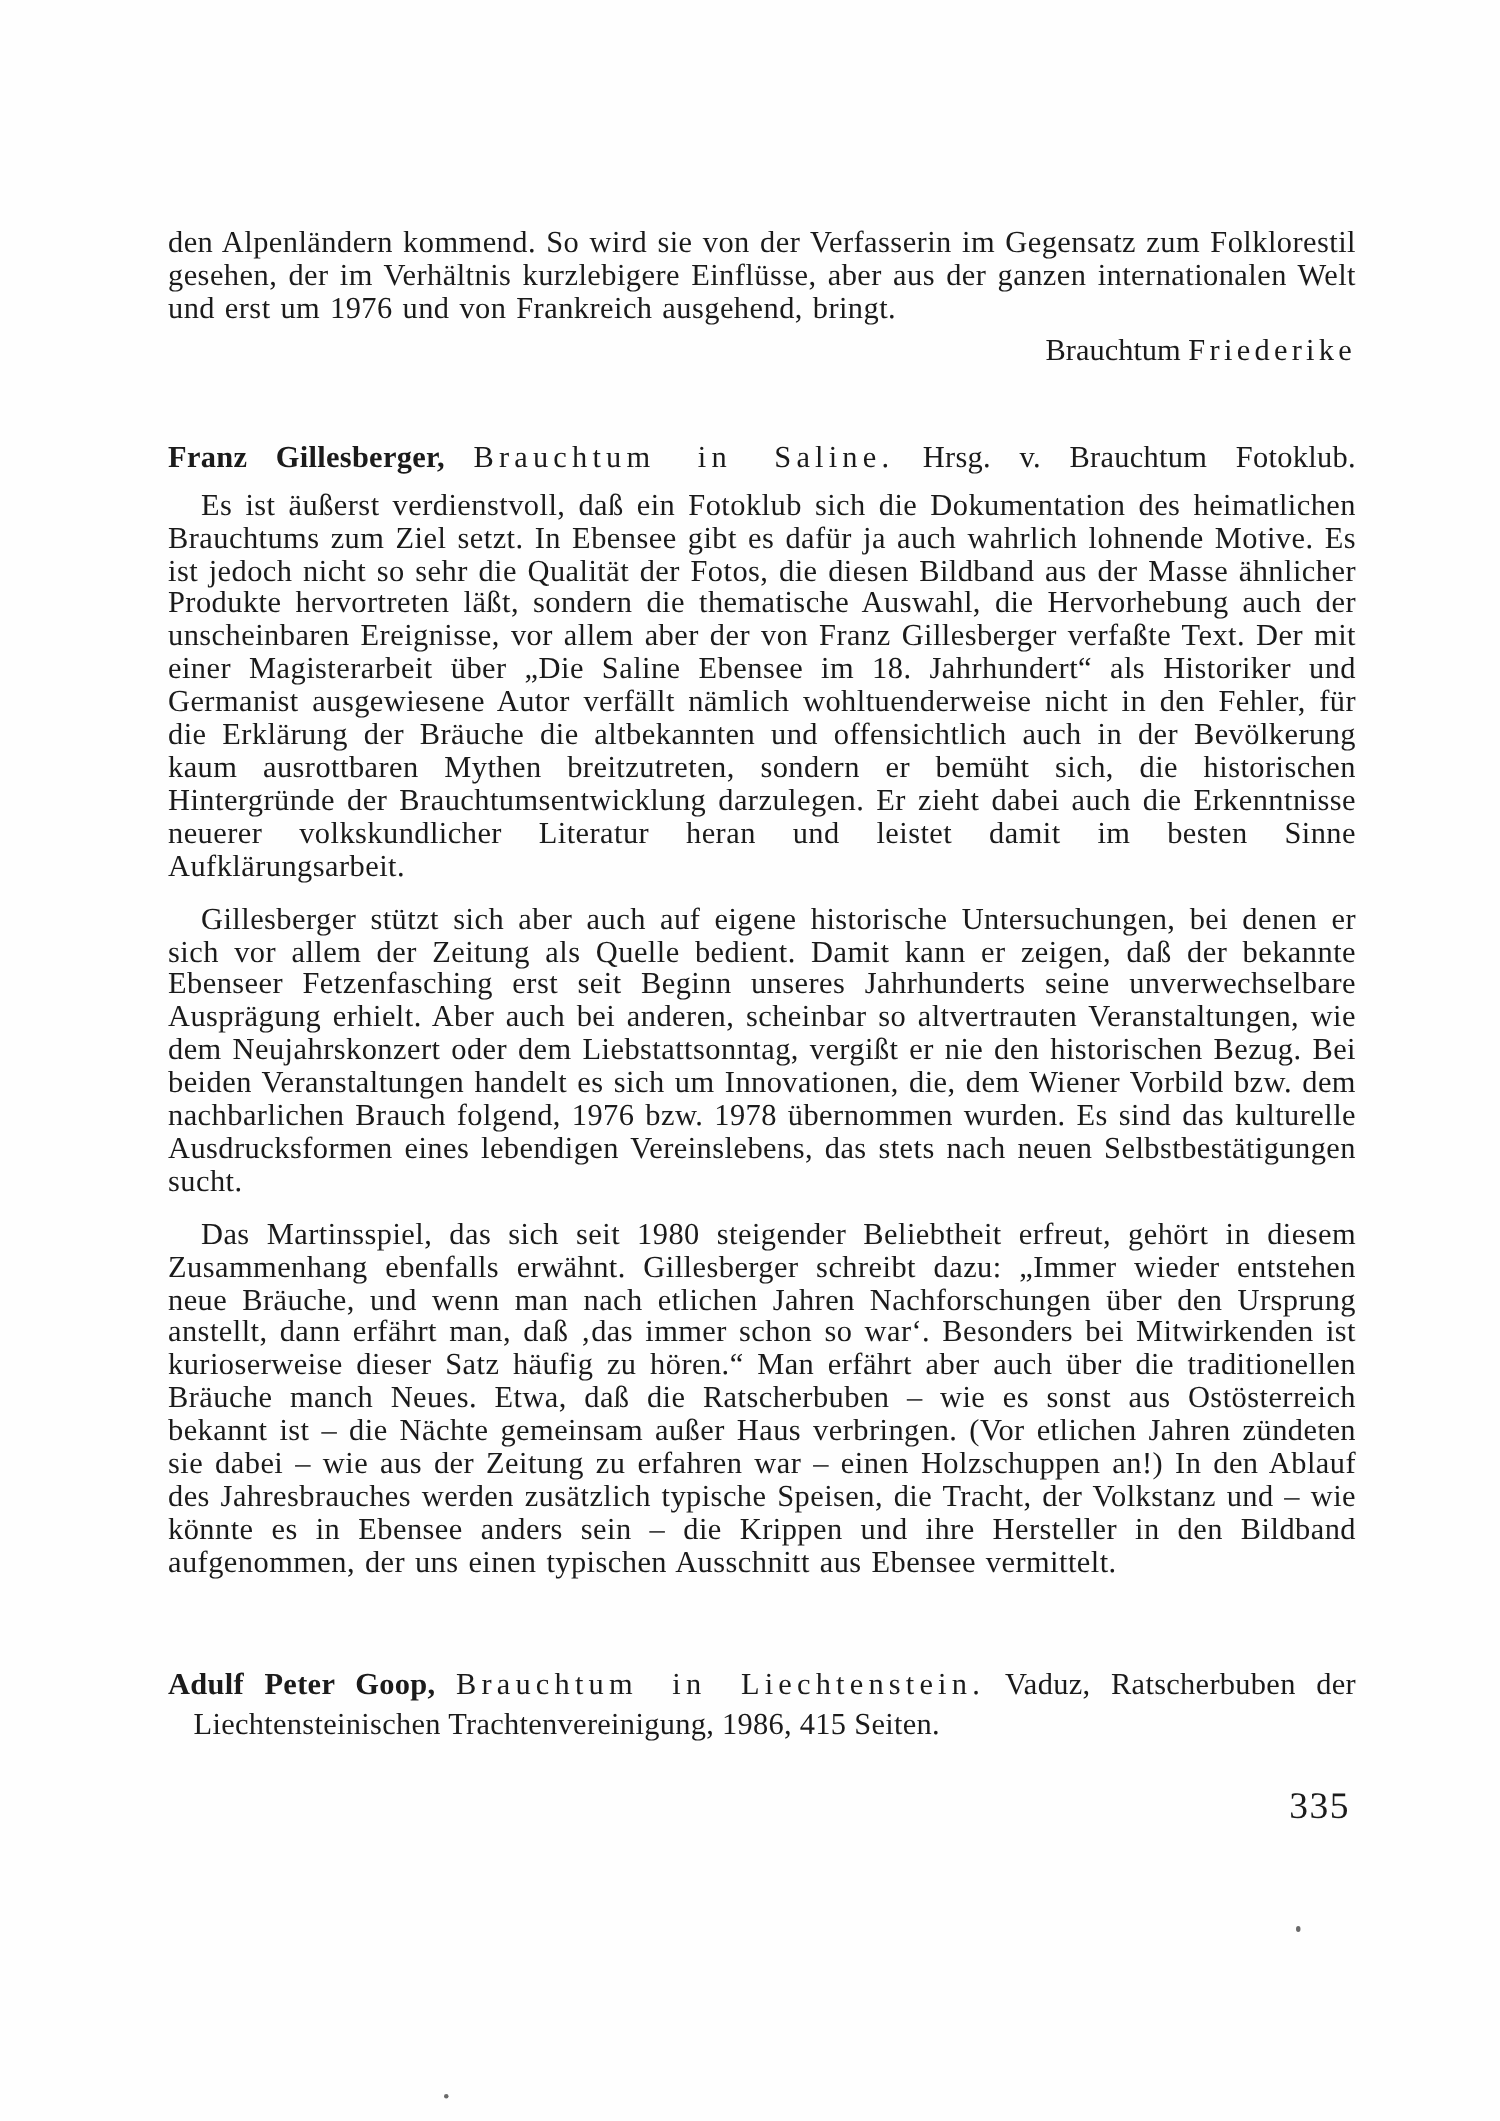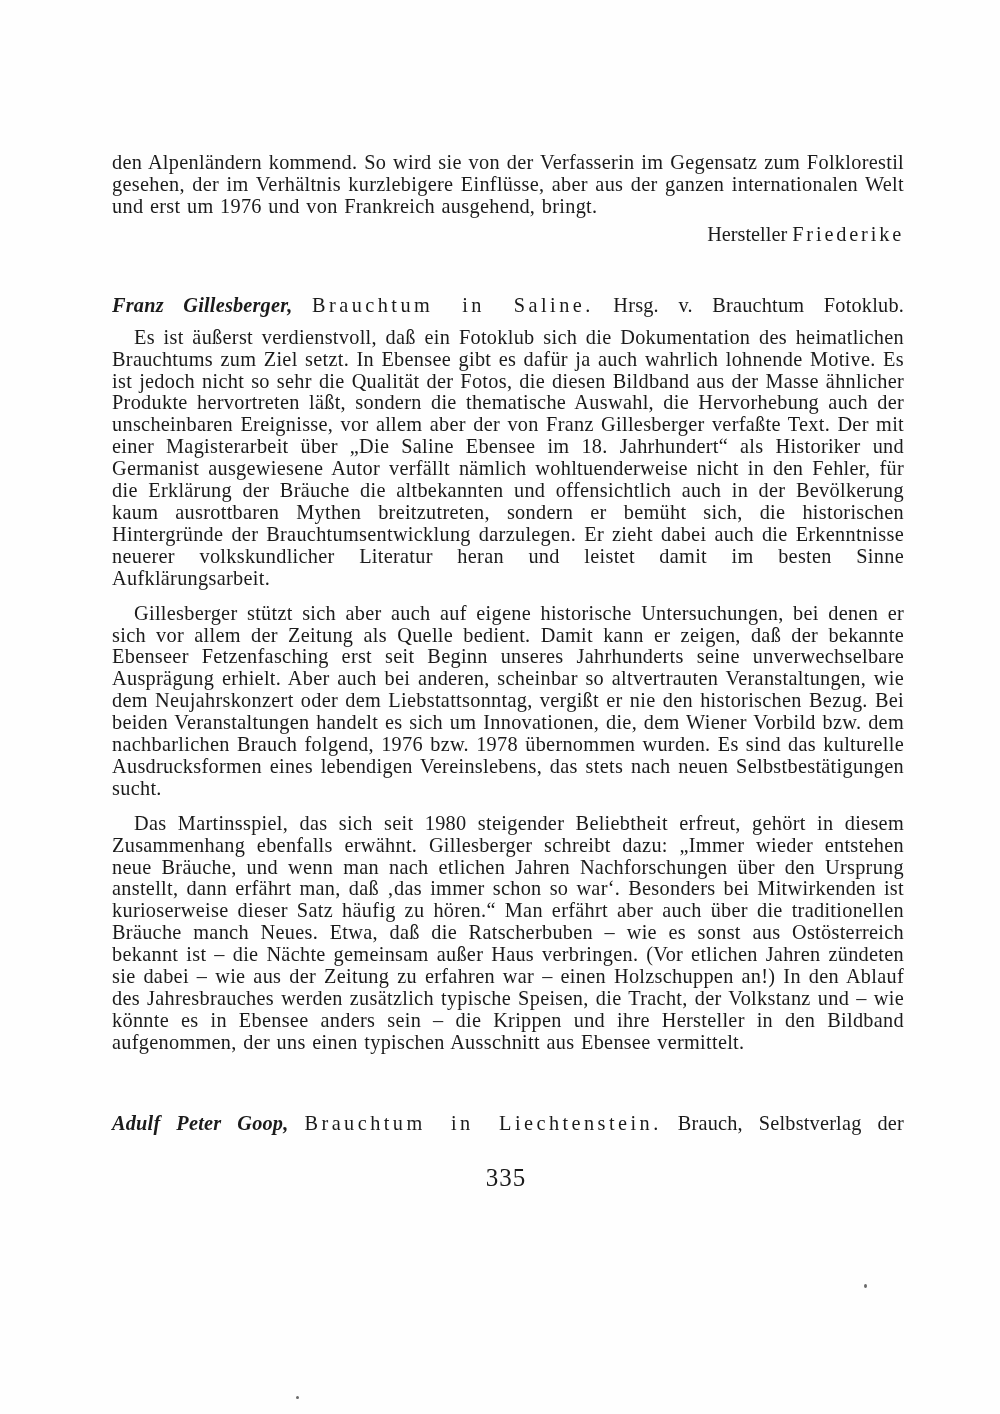--- a/index.html
+++ b/index.html
@@ -39,25 +39,25 @@
   .spaced-name { letter-spacing: 0.14em; }
   .biblio { line-height: 27px; }
   .biblio-head1 { margin-top: 46px; }
   .biblio-head2 { margin-top: 56px; }
   .biblio-line1 {
     text-align: justify;
     text-align-last: justify;
     letter-spacing: 0.2px;
   }
   .biblio-line2 { padding-left: 17px; letter-spacing: 0.2px; }
-  .author-bold { font-weight: bold; font-style: italic; }
+  .author-bold { font-weight: bold; }
   .title-spaced { letter-spacing: 0.17em; word-spacing: 0.3em; }
   .first-par-after-head { margin-top: 8px; }
   .page-number {
-    text-align: center;
+    text-align: right;
     margin-top: 30px;
     font-size: 25px;
     letter-spacing: 1px;
     padding-right: 4px;
   }
   .scan-artifact {
     position: absolute;
     background: #6a6a6a;
     border-radius: 50%;
   }
@@ -65,21 +65,21 @@
   .artifact-2 { left: 296px; top: 1396px; width: 3px; height: 3px; }
 </style>
 </head>
 <body>
 
 <div class="scan-page">
 
   <section>
     <p class="body-par no-indent">den Alpenländern kommend. So wird sie von der Verfasserin im Gegensatz zum Folklorestil gesehen, der im Verhältnis kurzlebigere Einflüsse, aber aus der ganzen internationalen Welt und erst um 1976 und von Frankreich ausgehend, bringt.</p>
     <p class="signature">
-      <span>Hersteller</span>
+      <span>Brauchtum</span>
       <span class="spaced-name">Friederike</span>
     </p>
   </section>
 
   <section>
     <div class="biblio biblio-head1">
       <div class="biblio-line1">
         <span class="author-bold">Franz Gillesberger,</span>
         <span class="title-spaced">Brauchtum in Saline.</span>
         <span>Hrsg. v. Brauchtum Fotoklub.</span>
@@ -90,22 +90,23 @@
     <p class="body-par par-gap">Gillesberger stützt sich aber auch auf eigene historische Untersuchungen, bei denen er sich vor allem der Zeitung als Quelle bedient. Damit kann er zeigen, daß der bekannte Ebenseer Fetzenfasching erst seit Beginn unseres Jahrhunderts seine unverwechselbare Ausprägung erhielt. Aber auch bei anderen, scheinbar so altvertrauten Veranstaltungen, wie dem Neujahrskonzert oder dem Liebstattsonntag, vergißt er nie den historischen Bezug. Bei beiden Veranstaltungen handelt es sich um Innovationen, die, dem Wiener Vorbild bzw. dem nachbarlichen Brauch folgend, 1976 bzw. 1978 übernommen wurden. Es sind das kulturelle Ausdrucksformen eines lebendigen Vereinslebens, das stets nach neuen Selbstbestätigungen sucht.</p>
     <p class="body-par par-gap">Das Martinsspiel, das sich seit 1980 steigender Beliebtheit erfreut, gehört in diesem Zusammenhang ebenfalls erwähnt. Gillesberger schreibt dazu: „Immer wieder entstehen neue Bräuche, und wenn man nach etlichen Jahren Nachforschungen über den Ursprung anstellt, dann erfährt man, daß ‚das immer schon so war‘. Besonders bei Mitwirkenden ist kurioserweise dieser Satz häufig zu hören.“ Man erfährt aber auch über die traditionellen Bräuche manch Neues. Etwa, daß die Ratscherbuben – wie es sonst aus Ostösterreich bekannt ist – die Nächte gemeinsam außer Haus verbringen. (Vor etlichen Jahren zündeten sie dabei – wie aus der Zeitung zu erfahren war – einen Holzschuppen an!) In den Ablauf des Jahresbrauches werden zusätzlich typische Speisen, die Tracht, der Volkstanz und – wie könnte es in Ebensee anders sein – die Krippen und ihre Hersteller in den Bildband aufgenommen, der uns einen typischen Ausschnitt aus Ebensee vermittelt.</p>
 
   </section>
 
   <section>
     <div class="biblio biblio-head2">
       <div class="biblio-line1">
         <span class="author-bold">Adulf Peter Goop,</span>
         <span class="title-spaced">Brauchtum in Liechtenstein.</span>
-        <span>Brauch, Selbstverlag der</span>
+        <span>Vaduz, Ratscherbuben der</span>
       </div>
+      <div class="biblio-line2">Liechtensteinischen Trachtenvereinigung, 1986, 415 Seiten.</div>
     </div>
   </section>
 
   <div class="page-number">335</div>
 
   <span class="scan-artifact artifact-1"></span>
   <span class="scan-artifact artifact-2"></span>
 </div>
 
 </body></html>

